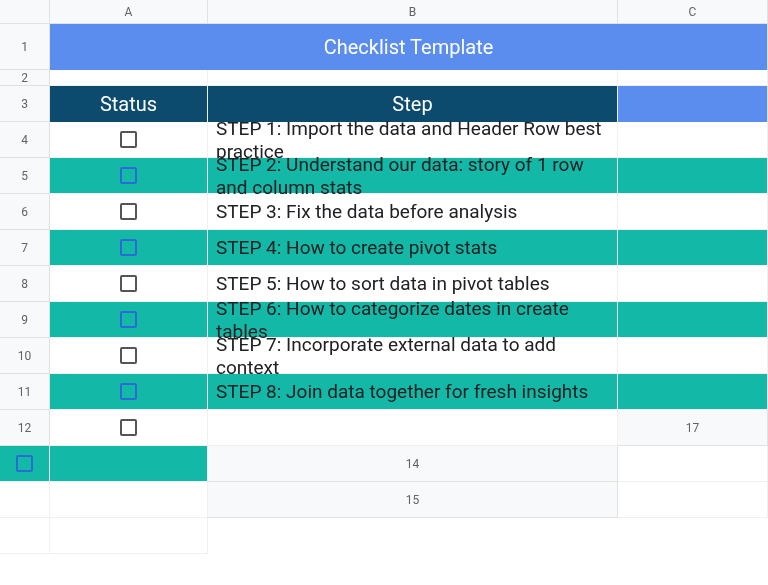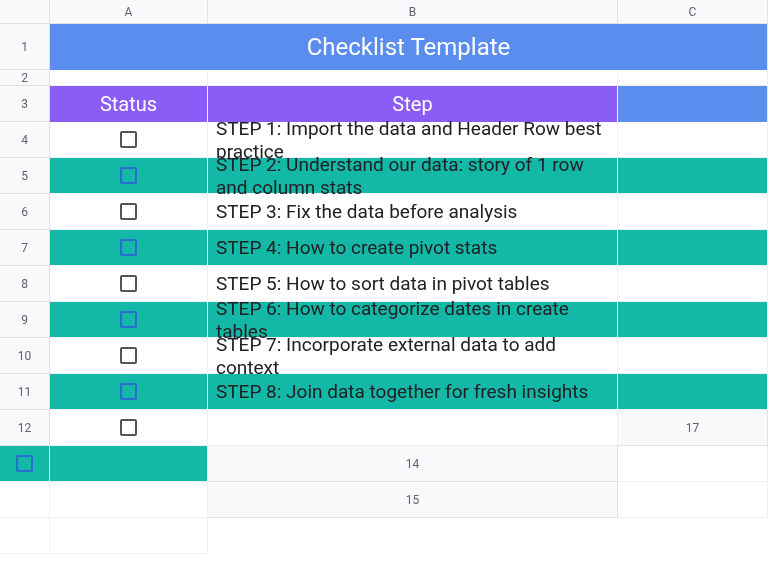--- a/index.html
+++ b/index.html
@@ -45,32 +45,32 @@
     .cell {
       border-right: 1px solid #f0f0f0;
       border-bottom: 1px solid #f0f0f0;
       display: flex;
       align-items: center;
     }
     .title-row { height: 46px; }
     .title-cell {
       background: #5b8def;
       color: white;
-      font-size: 24px;
+      font-size: 20px;
       font-weight: 400;
       justify-content: center;
       grid-column: span 3;
       border-bottom: none;
       border-right: 1px solid #e1e1e1;
     }
     .blank-row { height: 16px; }
     .blank-cell { background: #fff; }
     .header-row { height: 36px; }
     .subheader-cell {
-      background: #8b5cf6;
+      background: #0c4a6e;
       color: white;
       font-size: 20px;
       font-weight: 400;
       justify-content: center;
       border-bottom: none;
     }
     .subheader-c {
       background: #5b8def;
       border-bottom: none;
       border-right: 1px solid #e1e1e1;

